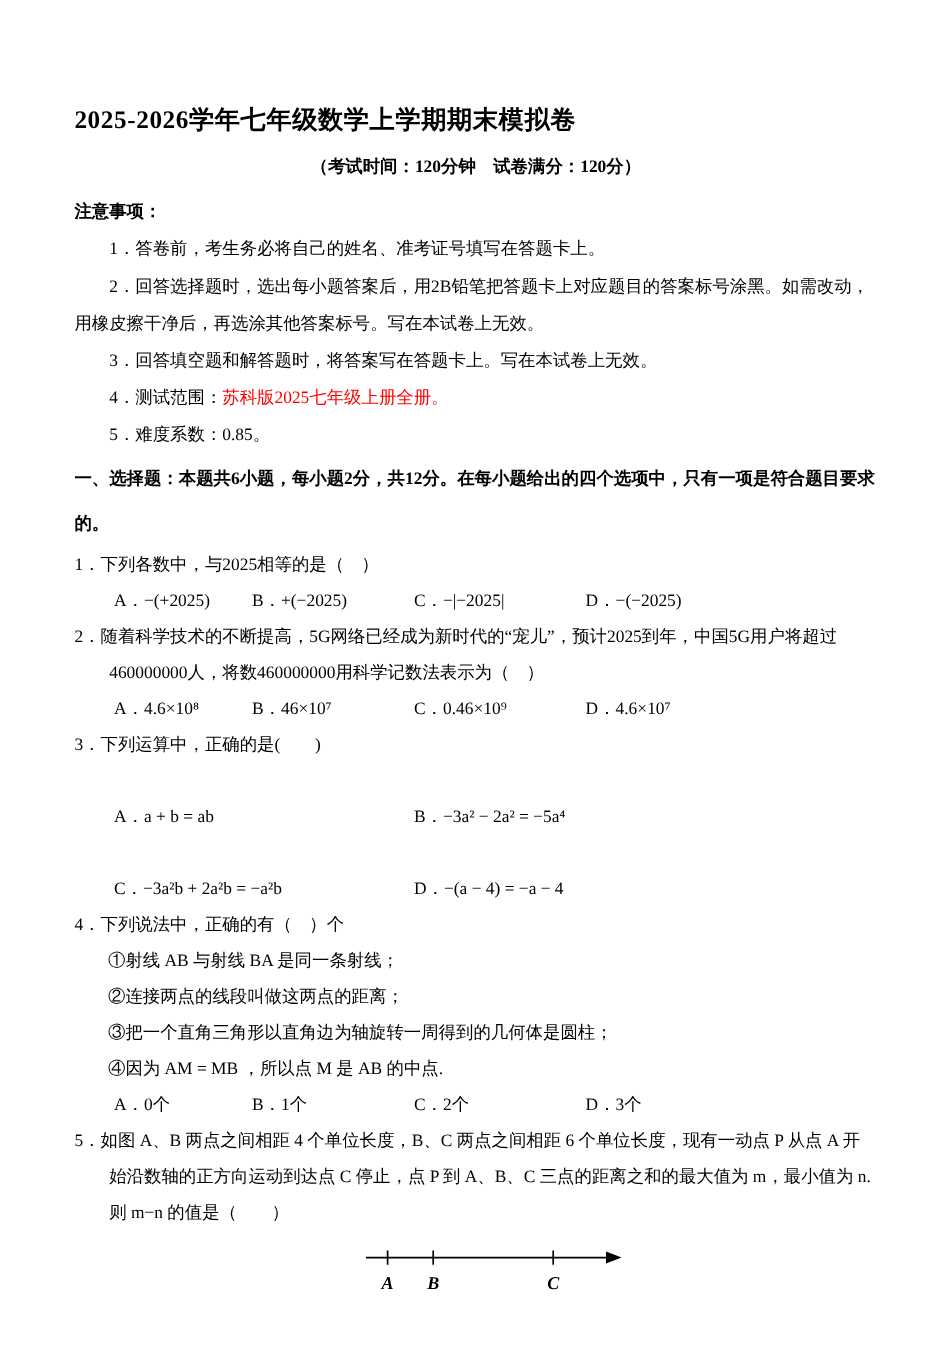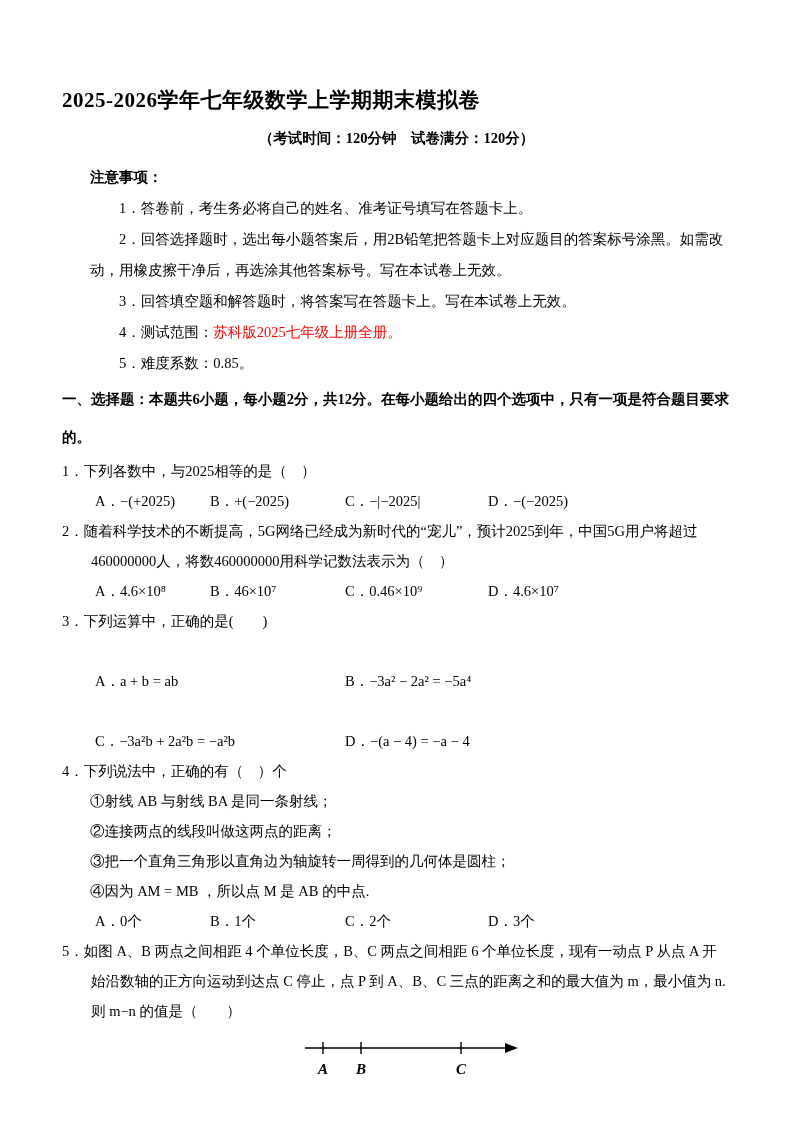--- a/index.html
+++ b/index.html
@@ -21,21 +21,21 @@
     font-size: 21px;
     font-weight: bold;
     letter-spacing: 0.5px;
   }
   .subtitle {
     text-align: center;
     font-size: 14.5px;
     font-weight: bold;
     margin-top: 15px;
   }
-  .notice { margin-top: 14px; margin-left: 28px; }
+  .notice { margin-top: 14px; }
   .notice-heading { font-weight: bold; line-height: 31px; }
   .notice p { line-height: 31px; text-indent: 29px; }
   .red { color: #ff0000; }
   .section-heading { font-weight: bold; line-height: 38px; margin-top: 1px; }
   .q { margin-top: 0px; }
   .stem { line-height: 30px; padding-left: 29px; text-indent: -29px; }
   .opts { display: flex; padding-left: 33px; line-height: 30px; }
   .opts .o1 { width: 115px; }
   .opts .o2 { width: 135px; }
   .opts .o3 { width: 143px; }

